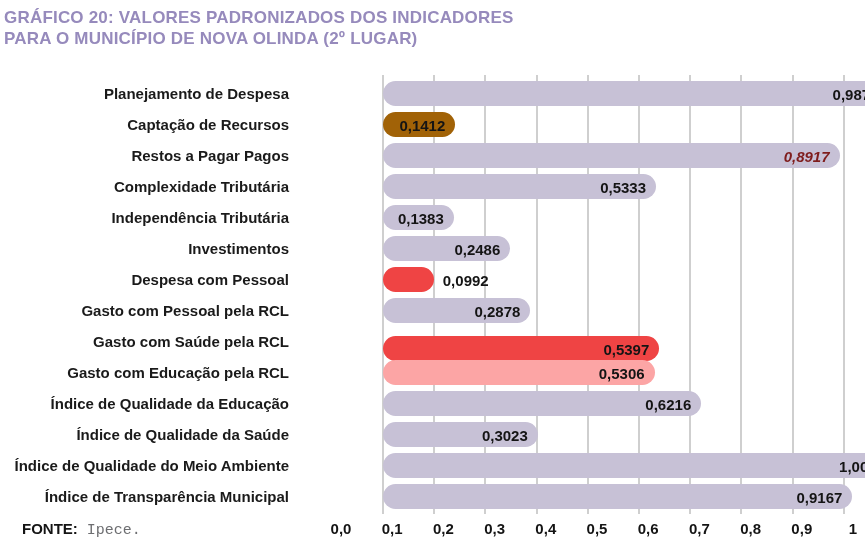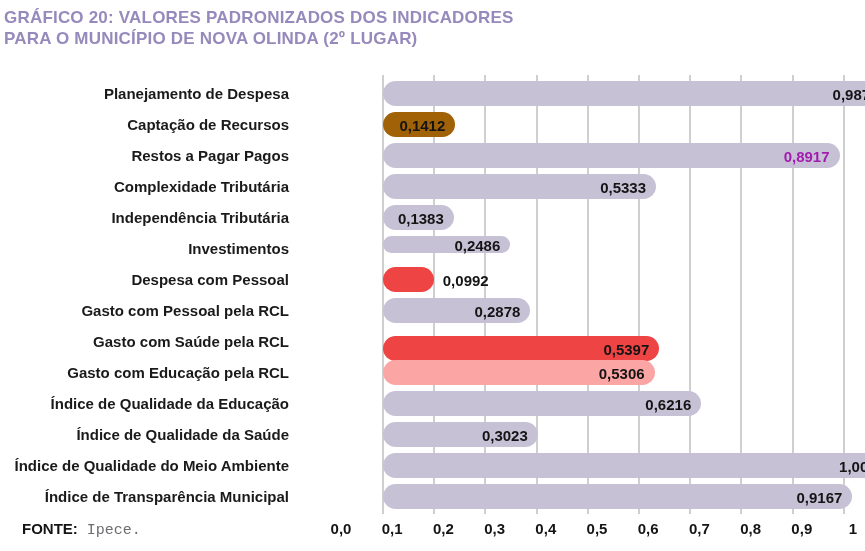--- a/index.html
+++ b/index.html
@@ -90,29 +90,29 @@
         <div class="gridline" style="left: 80%; background: rgb(160, 160, 160);"></div>
         <div class="gridline" style="left: 90%; background: rgb(160, 160, 160);"></div>
         <div class="gridline" style="left: 100%; background: rgb(160, 160, 160);"></div>
         <div class="bar" style="top: 6px; height: 25px; width: 98.72%; background: rgb(199, 193, 214);">
           <span class="bar-val" style="color: rgb(20, 20, 20);">0,9872</span>
         </div>
         <div class="bar" style="top: 37px; height: 25px; width: 14.12%; background: #a16207;">
           <span class="bar-val" style="color: rgb(20, 20, 20);">0,1412</span>
         </div>
         <div class="bar" style="top: 68px; height: 25px; width: 89.17%; background: rgb(199, 193, 214);">
-          <span class="bar-val" style="color: #a21caf;">0,8917</span>
+          <span class="bar-val" style="color: #7f1d1d; font-style: italic;">0,8917</span>
         </div>
         <div class="bar" style="top: 99px; height: 25px; width: 53.33%; background: rgb(199, 193, 214);">
           <span class="bar-val" style="color: rgb(20, 20, 20);">0,5333</span>
         </div>
         <div class="bar" style="top: 130px; height: 25px; width: 13.83%; background: rgb(199, 193, 214);">
           <span class="bar-val" style="color: rgb(20, 20, 20);">0,1383</span>
         </div>
-        <div class="bar" style="top: 161px; height: 17px; width: 24.86%; background: rgb(199, 193, 214);">
+        <div class="bar" style="top: 161px; height: 25px; width: 24.86%; background: rgb(199, 193, 214);">
           <span class="bar-val" style="color: rgb(20, 20, 20);">0,2486</span>
         </div>
         <div class="bar" style="top: 192px; height: 25px; width: 9.92%; background: #ef4444;">
           <span class="bar-val outside" style="color: rgb(20, 20, 20);">0,0992</span>
         </div>
         <div class="bar" style="top: 223px; height: 25px; width: 28.78%; background: rgb(199, 193, 214);">
           <span class="bar-val" style="color: rgb(20, 20, 20);">0,2878</span>
         </div>
         <div class="bar" style="top: 261px; height: 25px; width: 53.97%; background: #ef4444;">
           <span class="bar-val" style="color: rgb(20, 20, 20);">0,5397</span>

